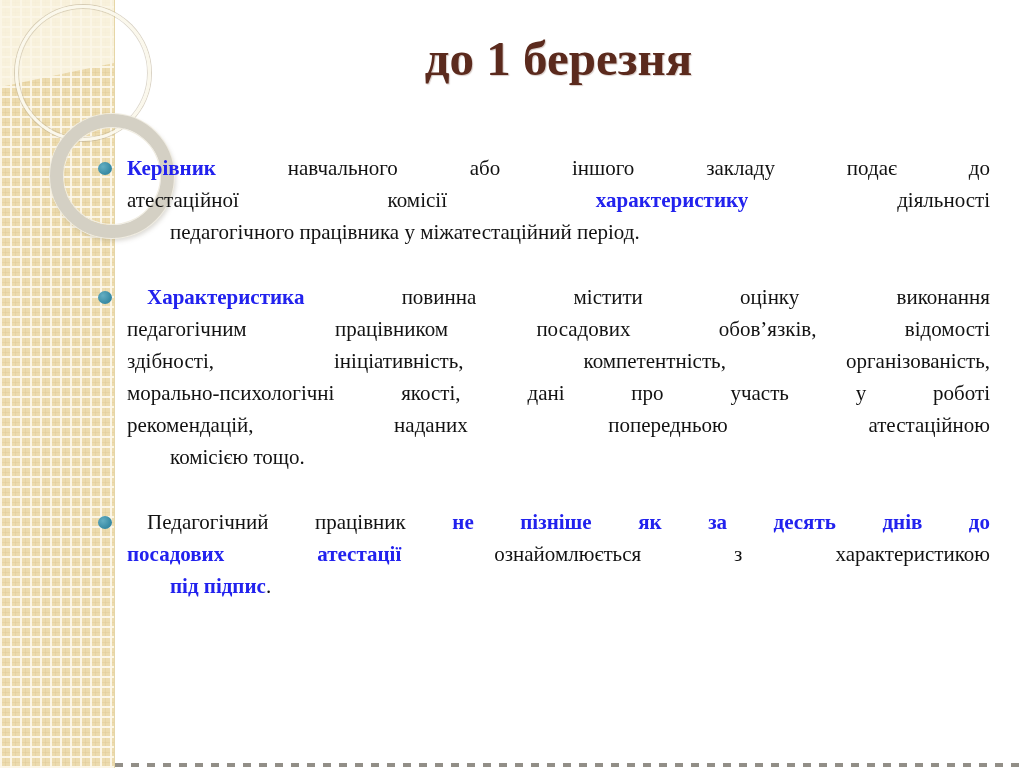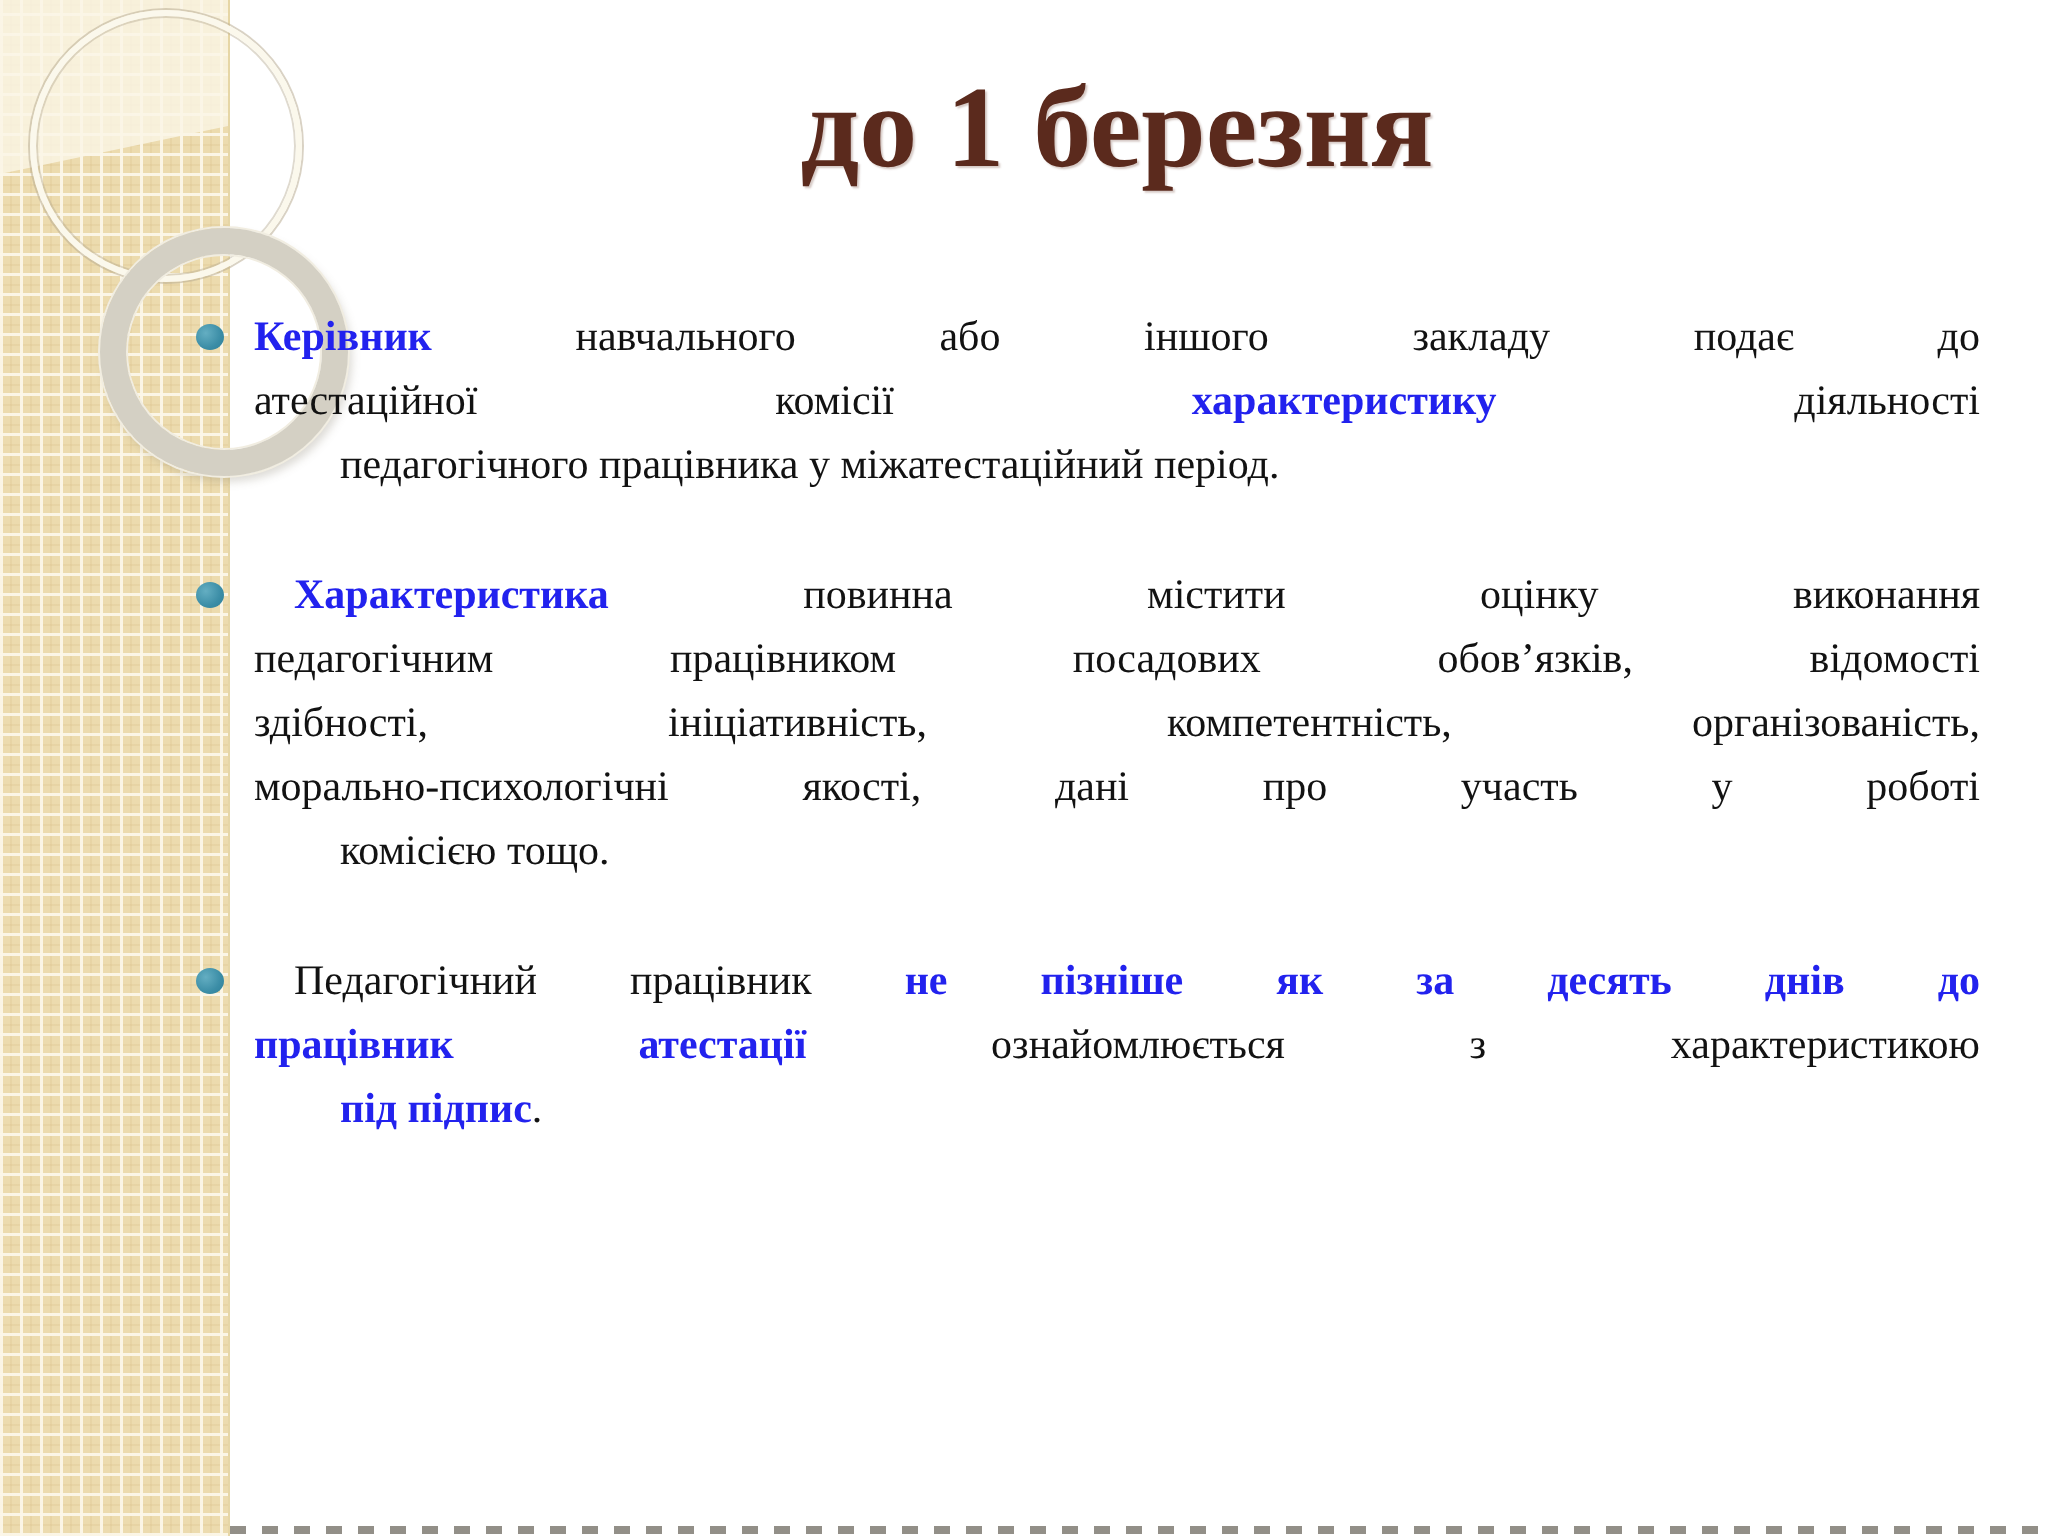--- a/index.html
+++ b/index.html
@@ -31,21 +31,21 @@
   }
   .ring-thick{
     position:absolute;left:50px;top:114px;width:98px;height:98px;border-radius:50%;
     border:13px solid #d4d0c4;
     box-shadow:0 0 0 1px #f1ede1, inset 0 0 0 1px #f1ede1, 2px 3px 4px rgba(120,110,90,.25);
   }
   
   .content{position:absolute;left:127px;top:0;width:863px;height:768px;}
   .slide-title{
     margin:0;position:absolute;top:30px;left:0;width:100%;
-    text-align:center;font-size:58px;font-weight:bold;color:#5b2a1d;
+    text-align:center;font-size:49px;font-weight:bold;color:#5b2a1d;
     text-shadow:1px 1px 1px rgba(91,42,29,.25);
     font-family:"Liberation Serif","DejaVu Serif",serif;
   }
   .body-text{position:absolute;top:152px;left:0;width:100%;font-size:21px;color:#121212;}
   .para{position:relative;margin:0 0 33px 0;}
   .line{
     line-height:32px;height:32px;white-space:normal;
     text-align:justify;text-align-last:justify;
   }
   .line.last{text-align:center;text-align-last:left;margin-left:43px;}
@@ -80,24 +80,25 @@
         <div class="line"><span class="seg-bb">Керівник</span><span class="seg-n"> навчального або іншого закладу подає до</span></div>
         <div class="line"><span class="seg-n">атестаційної комісії </span><span class="seg-bbi">характеристику</span><span class="seg-n"> діяльності</span></div>
         <div class="line last"><span class="seg-n">педагогічного працівника у міжатестаційний період.</span></div>
       </div>
       <div class="para">
         <span class="bullet"></span>
         <div class="line indent"><span class="seg-bbi">Характеристика</span><span class="seg-n"> повинна містити оцінку виконання</span></div>
         <div class="line"><span class="seg-n">педагогічним працівником посадових обов’язків, відомості</span></div>
         <div class="line"><span class="seg-n">здібності, ініціативність, компетентність, організованість,</span></div>
         <div class="line"><span class="seg-n">морально-психологічні якості, дані про участь у роботі</span></div>
+        <div class="line"><span class="seg-n">рекомендацій, наданих попередньою атестаційною</span></div>
         <div class="line last"><span class="seg-n">комісією тощо.</span></div>
       </div>
       <div class="para">
         <span class="bullet"></span>
         <div class="line indent"><span class="seg-n">Педагогічний працівник </span><span class="seg-bbi">не пізніше як за десять днів до</span></div>
-        <div class="line"><span class="seg-bbi">працівник атестації</span><span class="seg-n"> ознайомлюється з характеристикою</span></div>
+        <div class="line"><span class="seg-bbi">посадових атестації</span><span class="seg-n"> ознайомлюється з характеристикою</span></div>
         <div class="line last"><span class="seg-bbi">під підпис</span><span class="seg-n">.</span></div>
       </div>
     </div>
 </div>
 
 <div class="bottom-dashes"></div>
 
 </body></html>

